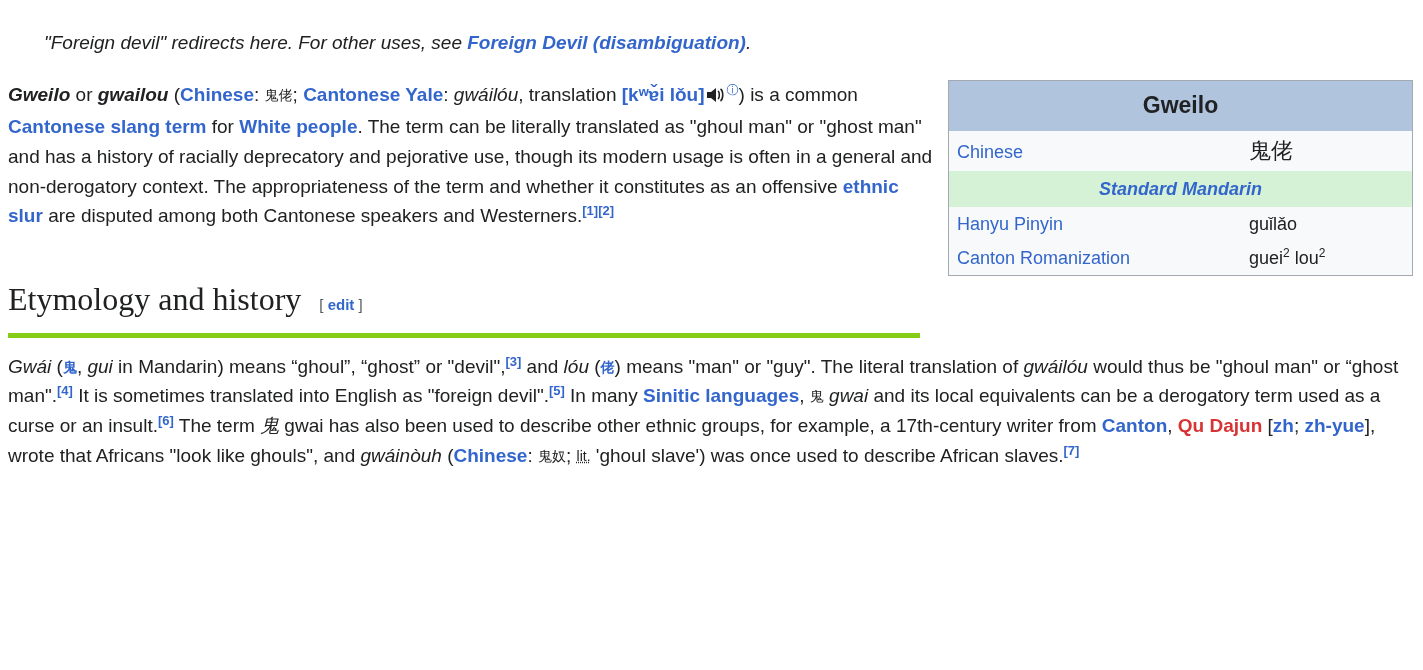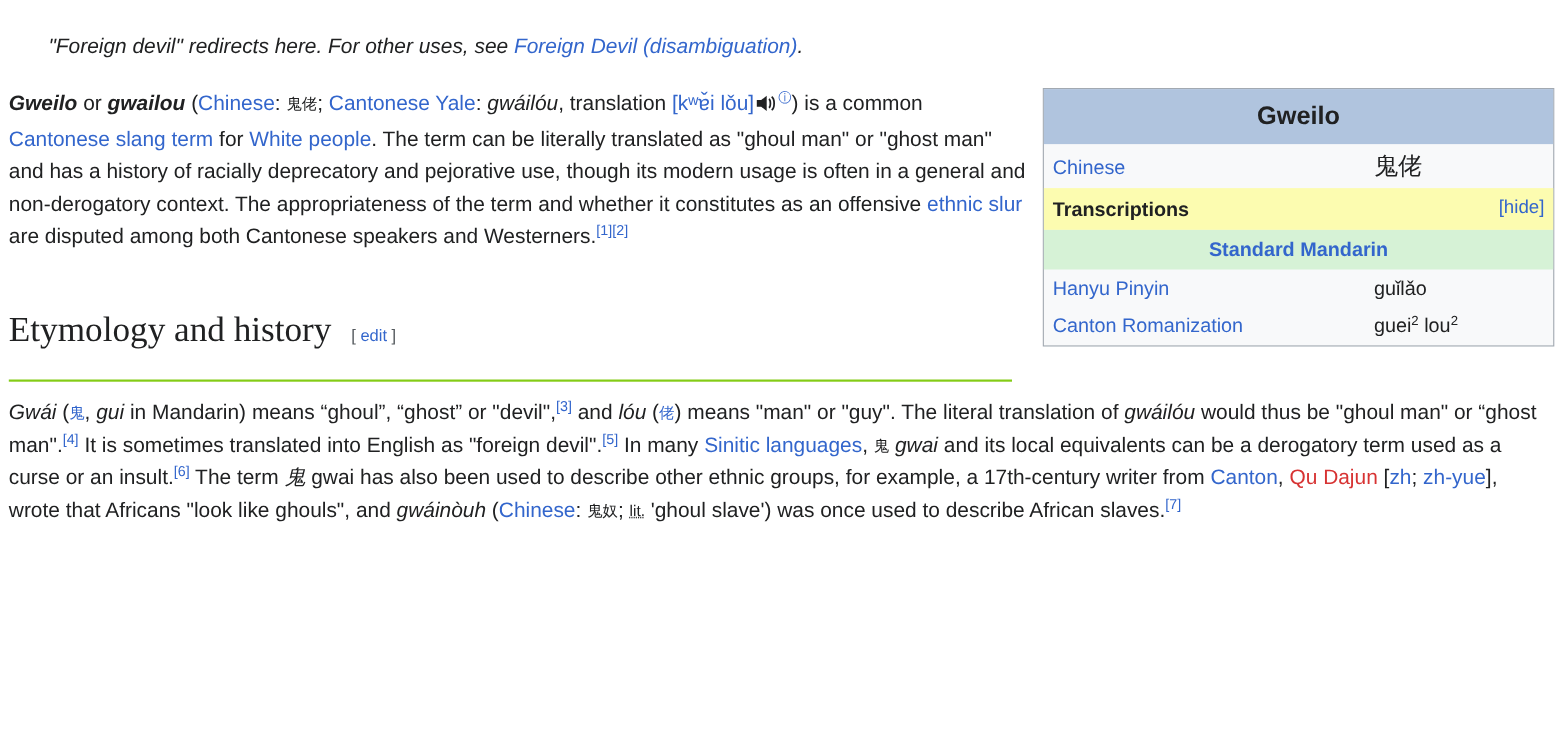--- a/index.html
+++ b/index.html
@@ -14,20 +14,21 @@
     font-size: 19px;
     line-height: 1.56;
     color: #202122;
     position: relative;
     overflow: hidden;
   }
   a, .link {
     color: #3366cc;
     text-decoration: none;
     cursor: pointer;
+    font-weight: bold;
   }
   .redlink {
     color: #d73333;
   }
   .hatnote {
     font-style: italic;
     margin: 28px 0 0 44px;
     font-size: 19px;
   }
   .content {
@@ -64,22 +65,22 @@
   .info-circle {
     font-size: 12px;
     color: #3366cc;
     vertical-align: super;
   }
 
   h2.section {
     font-family: "Liberation Serif", serif;
     font-size: 32px;
     font-weight: normal;
-    border-bottom: 2px solid #84cc16;
-    padding-bottom: 20px;
+    border-bottom: 5px solid #84cc16;
+    padding-bottom: 8px;
     margin: 44px 0 14px 0;
     width: 912px;
     display: flex;
     align-items: baseline;
     gap: 18px;
   }
   .edit-link {
     font-family: "Liberation Sans", sans-serif;
     font-size: 15px;
     color: #54595d;
@@ -139,20 +140,21 @@
     font-weight: normal;
     color: #3366cc;
     font-size: 17px;
   }
   .ib-subhead {
     background: #d6f2d6;
     text-align: center;
     font-weight: bold;
     color: #3366cc;
     padding: 4px;
+    font-style: italic;
   }
   sup.sm {
     font-size: 12px;
     vertical-align: super;
     line-height: 0;
   }
 </style>
 </head>
 <body>
 
@@ -186,24 +188,20 @@
   </div>
 
 </div>
 
 <div class="infobox">
   <div class="infobox-title">Gweilo</div>
   <div class="ib-row">
     <div class="ib-label">Chinese</div>
     <div class="ib-value ib-han">鬼佬</div>
   </div>
-  <div class="ib-transcriptions">
-    <span>Transcriptions</span>
-    <span class="ib-hide">[hide]</span>
-  </div>
   <div class="ib-subhead">Standard Mandarin</div>
   <div class="ib-row">
     <div class="ib-label">Hanyu Pinyin</div>
     <div class="ib-value">guǐlǎo</div>
   </div>
   <div class="ib-row">
     <div class="ib-label">Canton Romanization</div>
     <div class="ib-value"><span>guei</span><sup class="sm">2</sup><span> lou</span><sup class="sm">2</sup></div>
   </div>
 </div>

